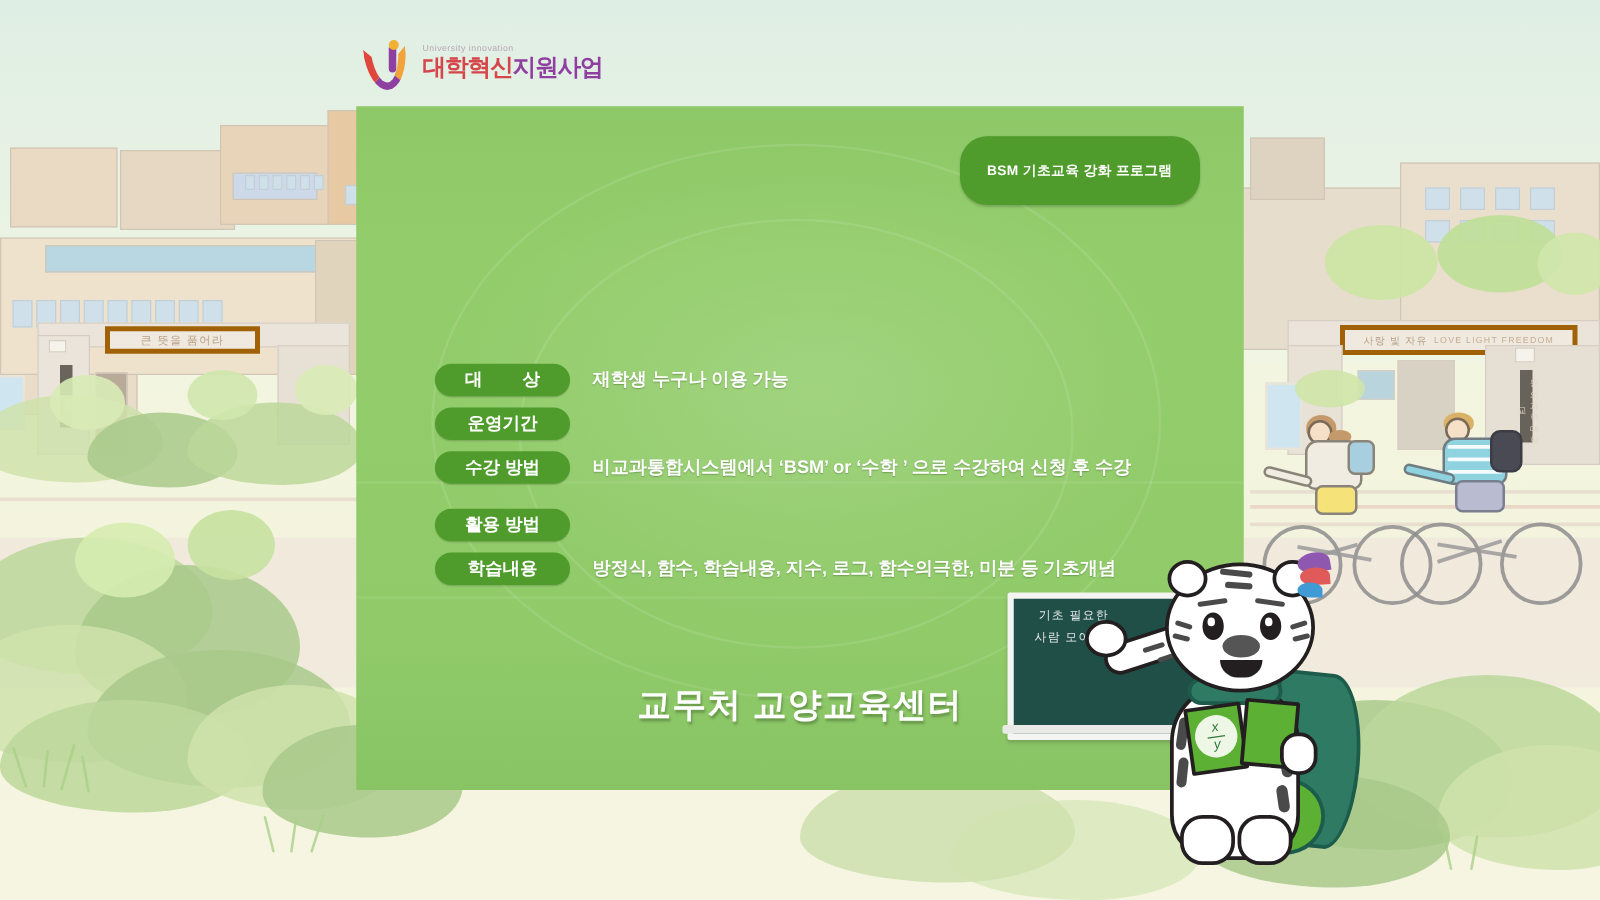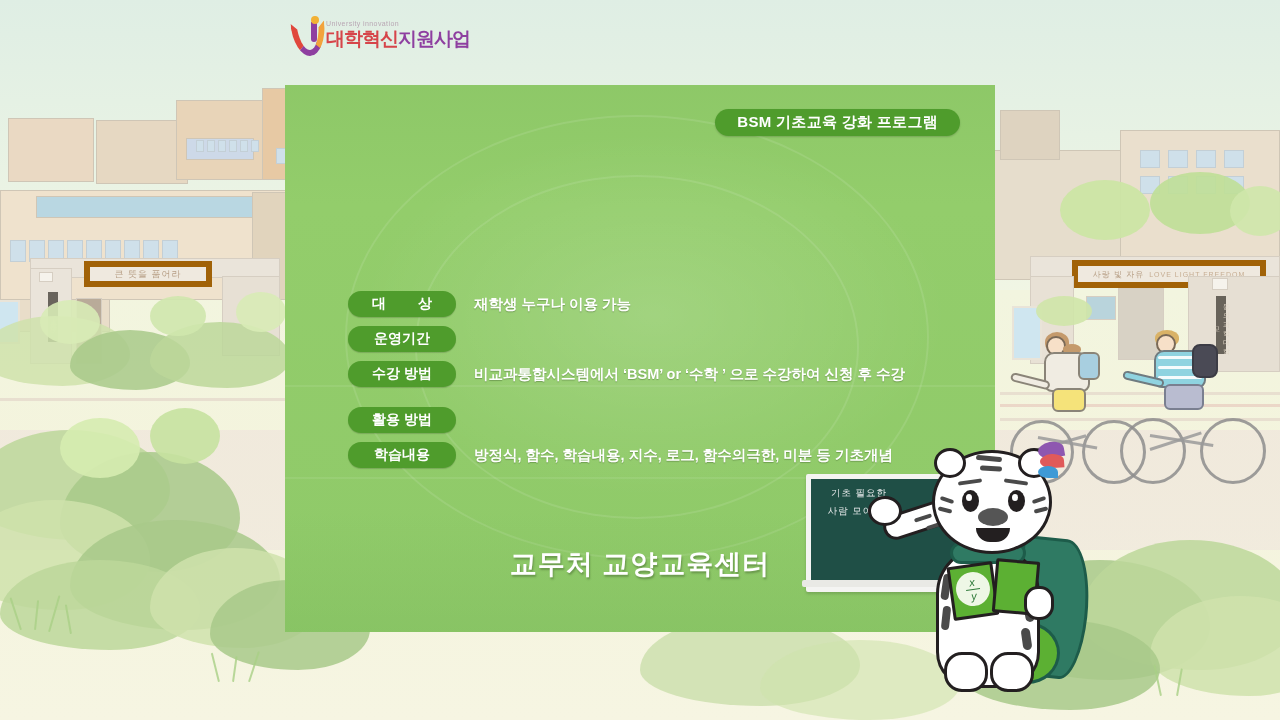--- a/index.html
+++ b/index.html
@@ -33,41 +33,41 @@
   .bush.d{background:#a8c98a;}
   .bush.l{background:#cfe2ab;}
   .tree{position:absolute;border-radius:50%;background:#bdd89c;opacity:.9;}
 
   
   .blade{position:absolute;width:2px;background:#a9cf86;border-radius:2px;
     transform-origin:bottom center;opacity:.8;}
 
   
   .gate{position:absolute;background:#eae4da;border:1px solid #d6cec2;box-sizing:border-box;}
-  .gate-sign{position:absolute;background:#efe9df;border:6px solid #a16207;
+  .gate-sign{position:absolute;background:#efe9df;border:4px solid #a16207;
     color:#b79f86;font-size:9px;letter-spacing:1px;text-align:center;
     display:flex;align-items:center;justify-content:center;white-space:nowrap;}
   .gate-pillar-text{position:absolute;background:#3f3a32;color:#ddd3c2;
     writing-mode:vertical-rl;font-size:7px;letter-spacing:2px;text-align:center;
     display:flex;align-items:center;justify-content:center;opacity:.75;}
 
   
   .wheel{position:absolute;border:3px solid #8d8d8d;border-radius:50%;background:transparent;opacity:.85;}
   .frame-bar{position:absolute;background:#9a9a9a;height:3px;transform-origin:left center;opacity:.85;}
   .r-head{position:absolute;border-radius:50%;}
   .r-body{position:absolute;border-radius:10px 12px 8px 8px;}
   .r-leg{position:absolute;border-radius:6px;}
   .r-arm{position:absolute;border-radius:6px;transform-origin:top left;}
   .r-hair{position:absolute;border-radius:50% 50% 40% 40%;}
 
   
   .poster-board{position:absolute;background:#cfe6f0;border:2px solid #e9e4d8;}
 
   
-  .logo{position:absolute;left:292px;top:16px;display:flex;align-items:flex-end;gap:6px;}
+  .logo{position:absolute;left:292px;top:32px;display:flex;align-items:flex-end;gap:18px;}
   .logo-mark{position:relative;width:28px;height:32px;}
   .logo-u{position:absolute;left:0;top:6px;width:22px;height:22px;
     border:6px solid transparent;border-bottom-color:#8e3fa0;
     border-left-color:#e0473c;border-right-color:#f2a33c;
     border-radius:0 0 50% 50%/0 0 100% 100%;transform:rotate(-6deg);}
   .logo-dot{position:absolute;right:1px;top:0px;width:8px;height:8px;border-radius:50%;
     background:#f2b134;}
   .logo-j{position:absolute;right:3px;top:6px;width:6px;height:20px;background:#8e3fa0;
     border-radius:0 0 6px 6px;}
   .logo-txt{display:flex;flex-direction:column;line-height:1;}
@@ -84,21 +84,21 @@
      linear-gradient(180deg, rgba(120,180,90,.20) 0%, rgba(140,200,105,0) 22%, rgba(125,185,95,.18) 100%);}
   .panel-ghost{position:absolute;border-radius:50%;
     border:2px solid rgba(255,255,255,.10);}
   .panel-hill{position:absolute;left:0;bottom:0;width:100%;height:120px;
     background:linear-gradient(180deg, rgba(124,186,92,.0), rgba(124,186,92,.35));}
   .panel-line{position:absolute;background:rgba(255,255,255,.08);}
 
   
   .badge{position:absolute;right:35px;top:24px;
     background:#4f9c2c;color:#fff;border-radius:22px;
-    padding:4px 22px;font-size:15px;font-weight:bold;letter-spacing:.3px;
+    padding:20px 22px;font-size:11px;font-weight:bold;letter-spacing:.3px;
     box-shadow:0 1px 2px rgba(0,0,0,.18);white-space:nowrap;}
 
   
   .title{position:absolute;left:0;top:62px;width:100%;text-align:center;
     color:#ffffff;font-size:38px;font-weight:bold;letter-spacing:1px;line-height:1.28;
     text-shadow:1px 2px 2px rgba(60,90,40,.45);white-space:nowrap;}
   .title .l2{letter-spacing:.5px;}
 
   
   .info{position:absolute;left:63px;top:172px;width:610px;margin-top:34px;}

